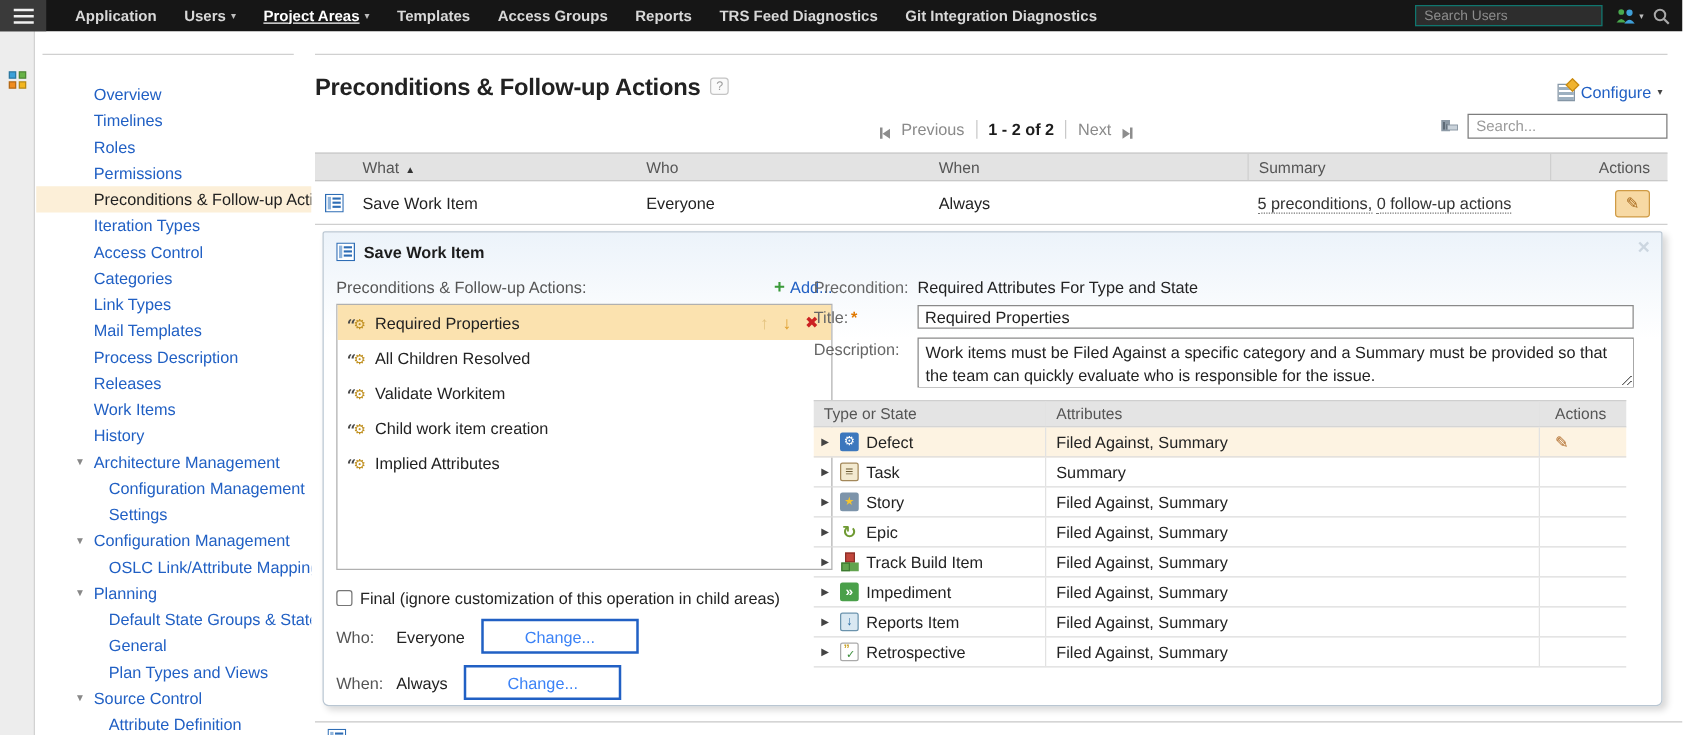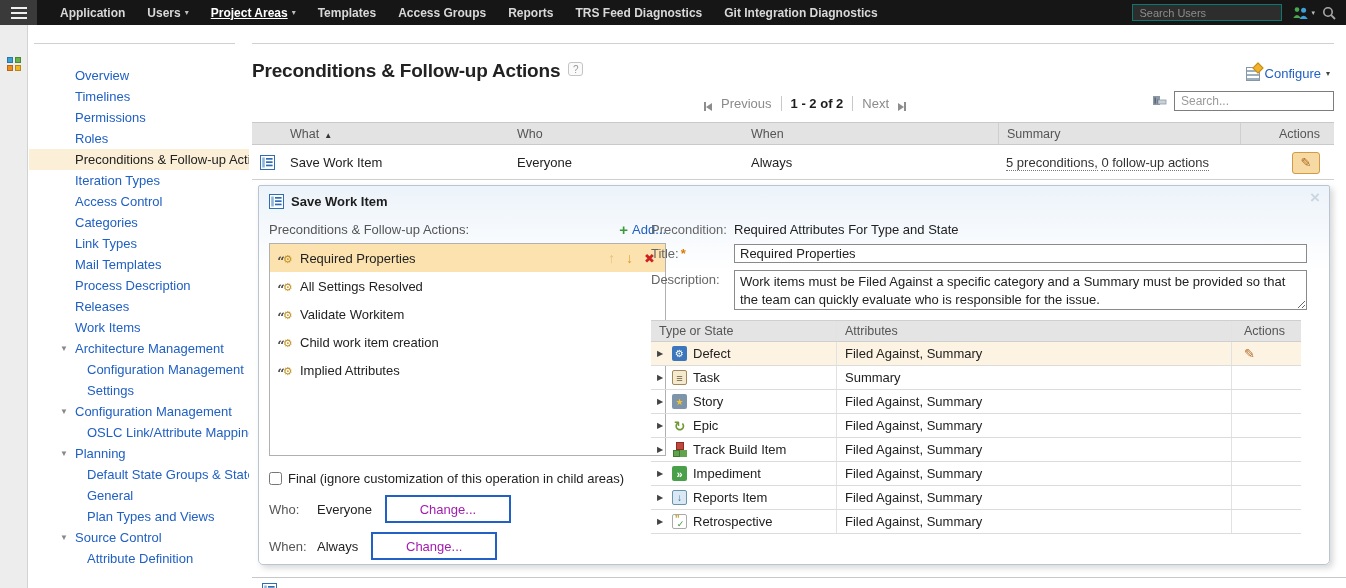--- a/index.html
+++ b/index.html
@@ -112,21 +112,21 @@
   .pc-icon .g { color:#c09020; font-size:11px; margin-left:-2px; margin-top:2px; }
   .pc-controls { margin-left:auto; display:flex; align-items:center; gap:11px; padding-right:4px; }
   .mv-up { color:#e3c27e; font-weight:bold; font-size:14px; cursor:pointer; }
   .mv-dn { color:#df9f2f; font-weight:bold; font-size:14px; cursor:pointer; }
   .rm-x  { color:#cc2222; font-weight:bold; font-size:13px; cursor:pointer; }
   .final-row { margin-top:15px; display:flex; align-items:center; gap:6px; font-size:13px; color:#222; }
   .final-row input { width:13px; height:13px; }
   .wc-row { margin-top:9px; display:flex; align-items:center; min-height:28px; }
   .wc-label { width:48px; color:#555; }
   .wc-value { margin-right:13px; color:#222; }
-  .change-btn { border:2px solid #2160c4; background:#fff; color:#a21caf; font-size:13px;
+  .change-btn { border:2px solid #2160c4; background:#fff; color:#3b82f6; font-size:13px;
                 width:126px; height:28px; cursor:pointer; font-family:inherit; }
   
   .pcr { position:absolute; top:34px; left:392px; width:656px; }
   .fr { display:flex; margin-bottom:7px; }
   .fr-label { width:83px; color:#666; flex-shrink:0; padding-top:2px; }
   .fr-value { color:#222; padding-top:2px; }
   .req { color:#e07800; font-weight:bold; margin-left:2px; }
   .fr input[type=text] { flex:1; height:19px; border:1px solid #8a8a8a; font-size:13px; padding:0 5px;
                          font-family:inherit; color:#222; }
   .fr textarea { flex:1; height:40px; border:1px solid #8a8a8a; font-size:13px; padding:2px 5px;
@@ -252,28 +252,28 @@
         <span class="nav-label">Overview</span>
       </div>
 
       <div class="nav-item">
         
         <span class="nav-label">Timelines</span>
       </div>
 
       <div class="nav-item">
         
+        <span class="nav-label">Roles</span>
+      </div>
+
+      <div class="nav-item">
+        
         <span class="nav-label">Permissions</span>
       </div>
 
-      <div class="nav-item">
-        
-        <span class="nav-label">Roles</span>
-      </div>
-
       <div class="nav-item selected">
         
         <span class="nav-label">Preconditions &amp; Follow-up Actions</span>
       </div>
 
       <div class="nav-item">
         
         <span class="nav-label">Iteration Types</span>
       </div>
 
@@ -305,20 +305,24 @@
       <div class="nav-item">
         
         <span class="nav-label">Releases</span>
       </div>
 
       <div class="nav-item">
         
         <span class="nav-label">Work Items</span>
       </div>
 
+      <div class="nav-item">
+        
+        <span class="nav-label">History</span>
+      </div>
 
       <div class="nav-item section">
         <span class="tri">▼</span>
         <span class="nav-label">Architecture Management</span>
       </div>
 
       <div class="nav-item child">
         
         <span class="nav-label">Configuration Management</span>
       </div>
@@ -473,21 +477,21 @@
             <span class="mv-dn">↓</span>
             <span class="rm-x">✖</span>
           </span>
         </div>
 
         <div class="pc-row">
           <span class="pc-icon">
             <span class="q">“</span>
             <span class="g">⚙</span>
           </span>
-          <span class="pc-label">All Settings Resolved</span>
+          <span class="pc-label">All Children Resolved</span>
 
         </div>
 
         <div class="pc-row">
           <span class="pc-icon">
             <span class="q">“</span>
             <span class="g">⚙</span>
           </span>
           <span class="pc-label">Validate Workitem</span>
 

